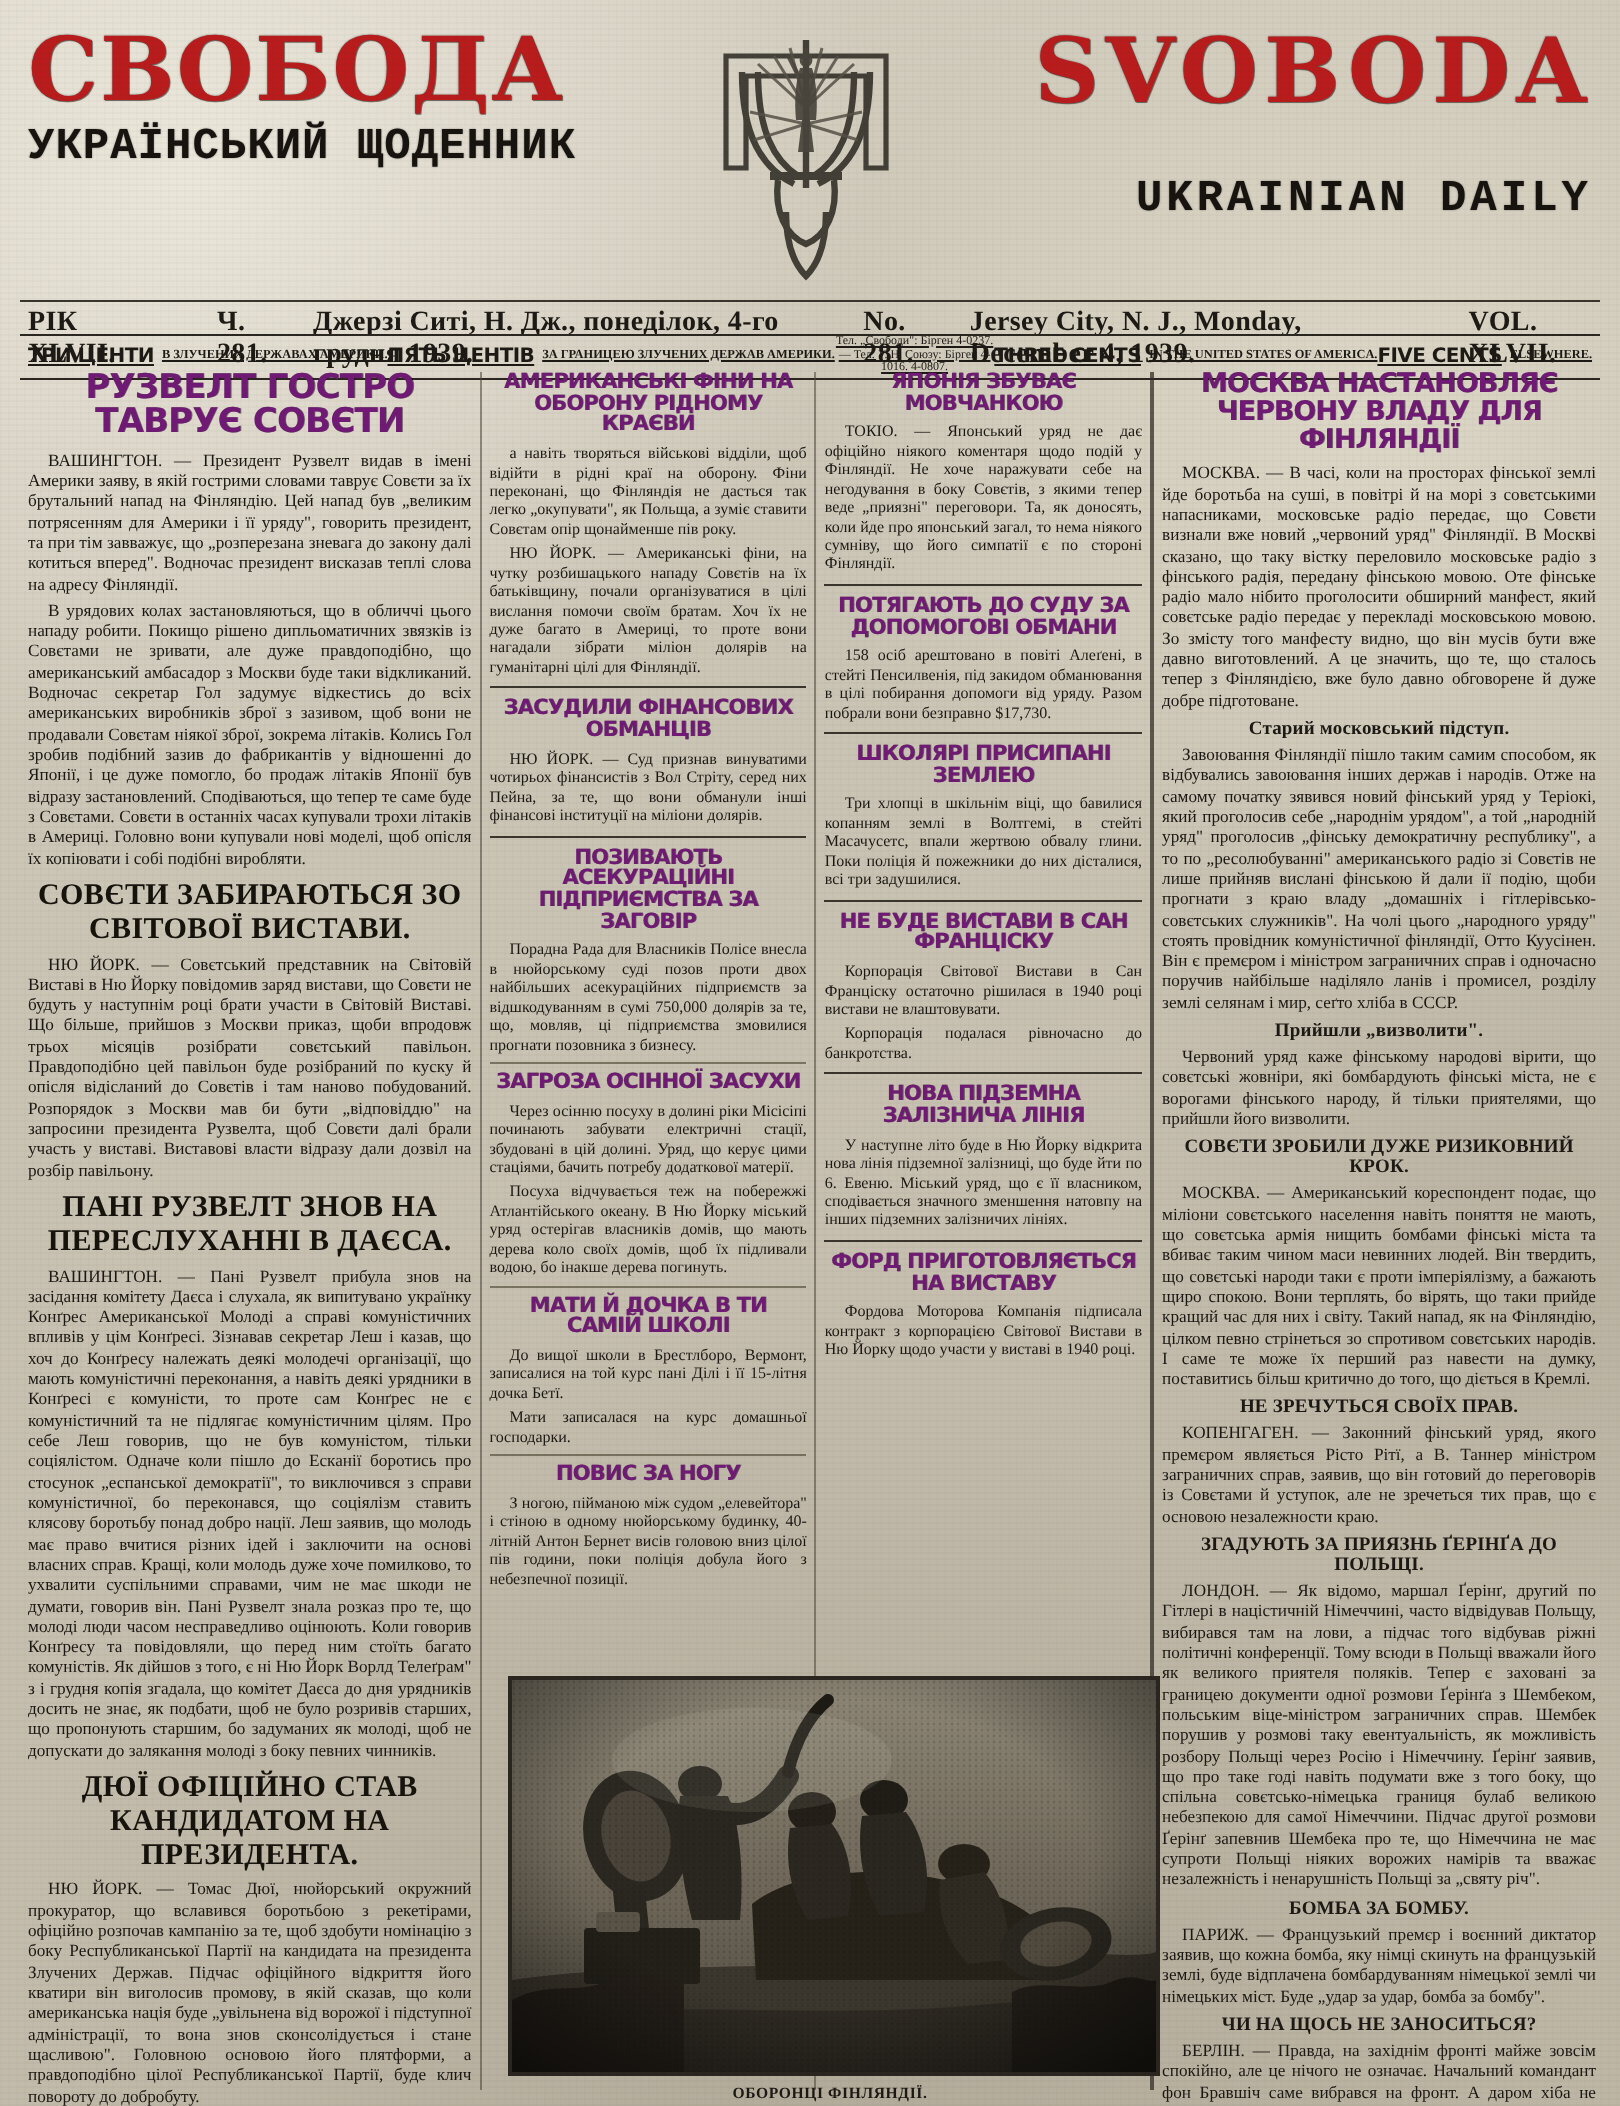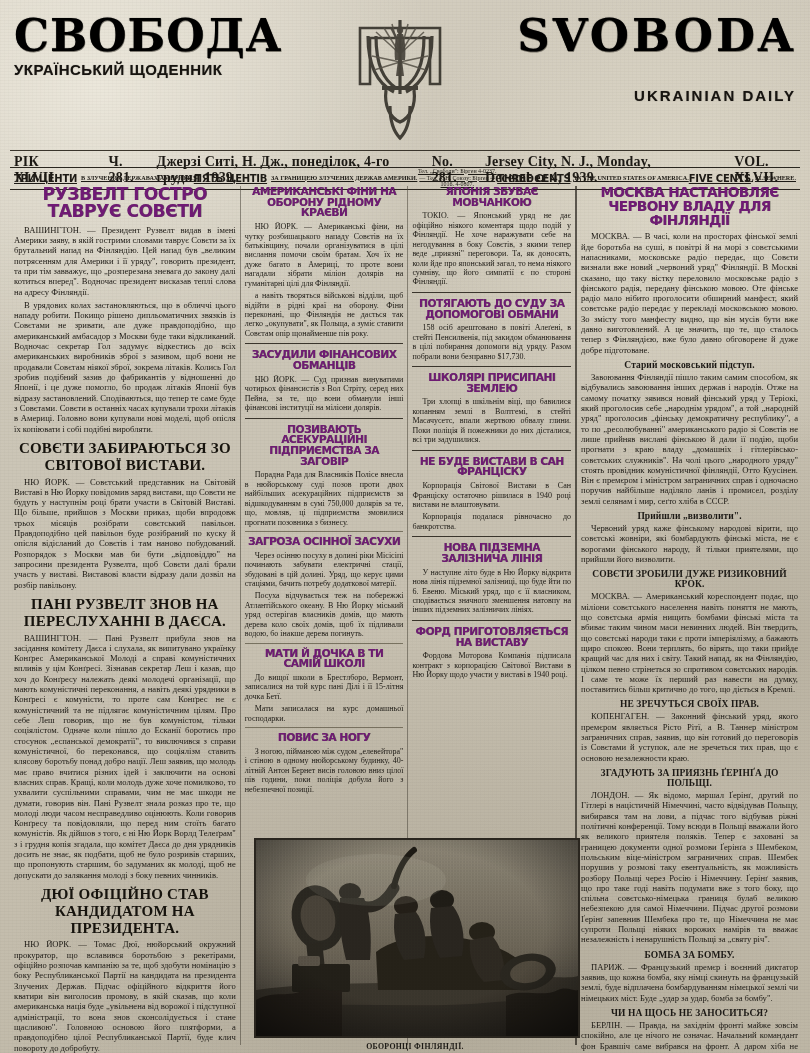--- a/index.html
+++ b/index.html
@@ -37,30 +37,30 @@
     display:flex;align-items:flex-start;justify-content:space-between;
     padding:0 14px;
   }
   .mast-side{flex:0 0 auto;}
   .mast-title{
     font-family:"DejaVu Serif", serif;
     font-weight:700;
     font-size:45px;
     letter-spacing:2px;
     line-height:.98;
-    color:#000000;
+    color:#b91c1c;
     text-shadow:0 0 1px rgba(0,0,0,.55), .5px .5px 0 rgba(40,36,28,.5);
     white-space:nowrap;
   }
   .mast-title.ua{font-size:44px;letter-spacing:1px;}
   .mast-title.en{font-size:45px;letter-spacing:3px;}
   .mast-sub{
-    font-family:Liberation Sans, sans-serif;
+    font-family:Liberation Mono, monospace;
     font-weight:700;
-    font-size:15px;
+    font-size:22px;
     letter-spacing:.5px;
     margin-top:4px;
     color:#171410;
     white-space:nowrap;
     text-shadow:0 0 1px rgba(0,0,0,.4);
   }
   .mast-sub.en{letter-spacing:2px;margin-top:29px;}
   .emblem{
     flex:0 0 auto;width:96px;height:138px;position:relative;top:-6px;
     display:flex;align-items:center;justify-content:center;
@@ -285,22 +285,22 @@
         <h2 class="hl2">БОЛЬШЕВИЦЬКІ СТУПАЙКИ ОБОРОНЯЮТЬ СОВЄТИ.</h2>
         <p class="body">НЮ ЙОРК. — Хоч напад Совєтів на Фінляндію являється очевидним розбишацтвом, то проте большевицькі агенти в Америці обороняють цей напад, а навіть кажуть, що це... Фінляндія напала на Совєти, а ті „бідні" мусять боронитись. Таке написав комуністичний „Дейлі Воркер" у Ню Йорку, і таке написала комуністична партія в Бостоні в своїх летючках. Остання ще й додала, що, нападаючи на Фінляндію, Совєти несуть мир цілому світові...</p>
       </div>
     </div>
 
     <div class="vrule"></div>
 
     <div class="col c2">
       <div>
         <h1 class="hl xs">АМЕРИКАНСЬКІ ФІНИ НА ОБОРОНУ РІДНОМУ КРАЄВИ</h1>
+        <p class="body">а навіть творяться військові відділи, щоб відійти в рідні краї на оборону. Фіни переконані, що Фінляндія не дасться так легко „окупувати", як Польща, а зуміє ставити Совєтам опір щонайменше пів року.</p>
         <p class="body">НЮ ЙОРК. — Американські фіни, на чутку розбишацького нападу Совєтів на їх батьківщину, почали організуватися в цілі вислання помочи своїм братам. Хоч їх не дуже багато в Америці, то проте вони нагадали зібрати міліон долярів на гуманітарні цілі для Фінляндії.</p>
-        <p class="body">а навіть творяться військові відділи, щоб відійти в рідні краї на оборону. Фіни переконані, що Фінляндія не дасться так легко „окупувати", як Польща, а зуміє ставити Совєтам опір щонайменше пів року.</p>
       </div>
       <div class="hr-full"></div>
 
       <div>
         <h1 class="hl xs">ЗАСУДИЛИ ФІНАНСОВИХ ОБМАНЦІВ</h1>
         <p class="body">НЮ ЙОРК. — Суд признав винуватими чотирьох фінансистів з Вол Стріту, серед них Пейна, за те, що вони обманули інші фінансові інституції на міліони долярів.</p>
       </div>
       <div class="hr-full"></div>
 
       <div>

